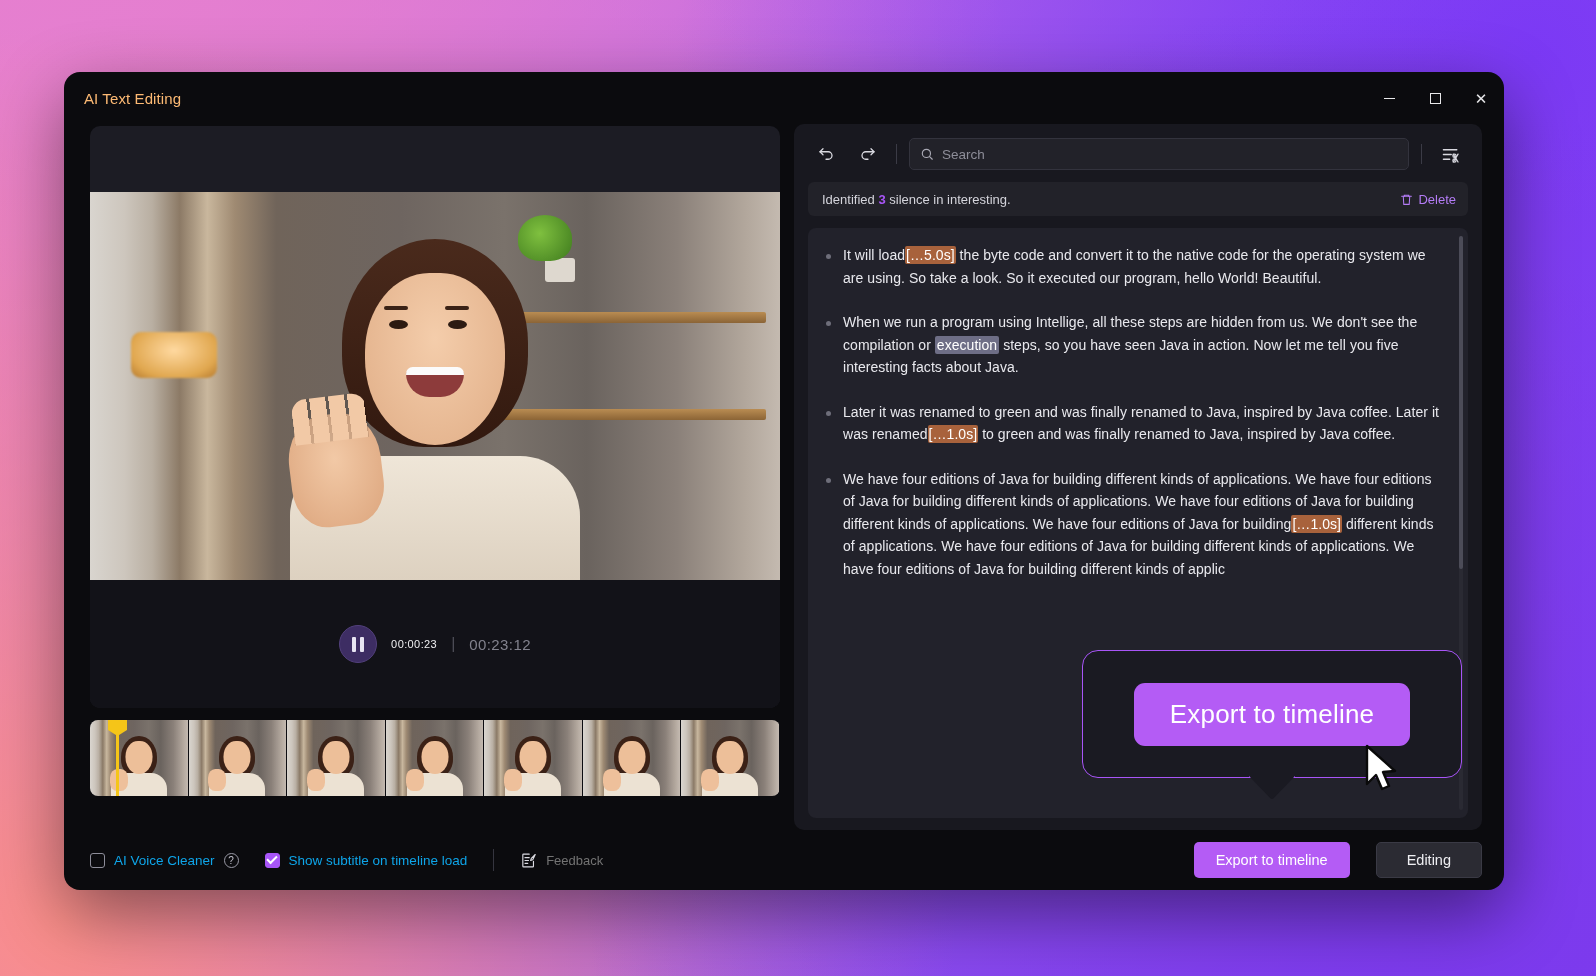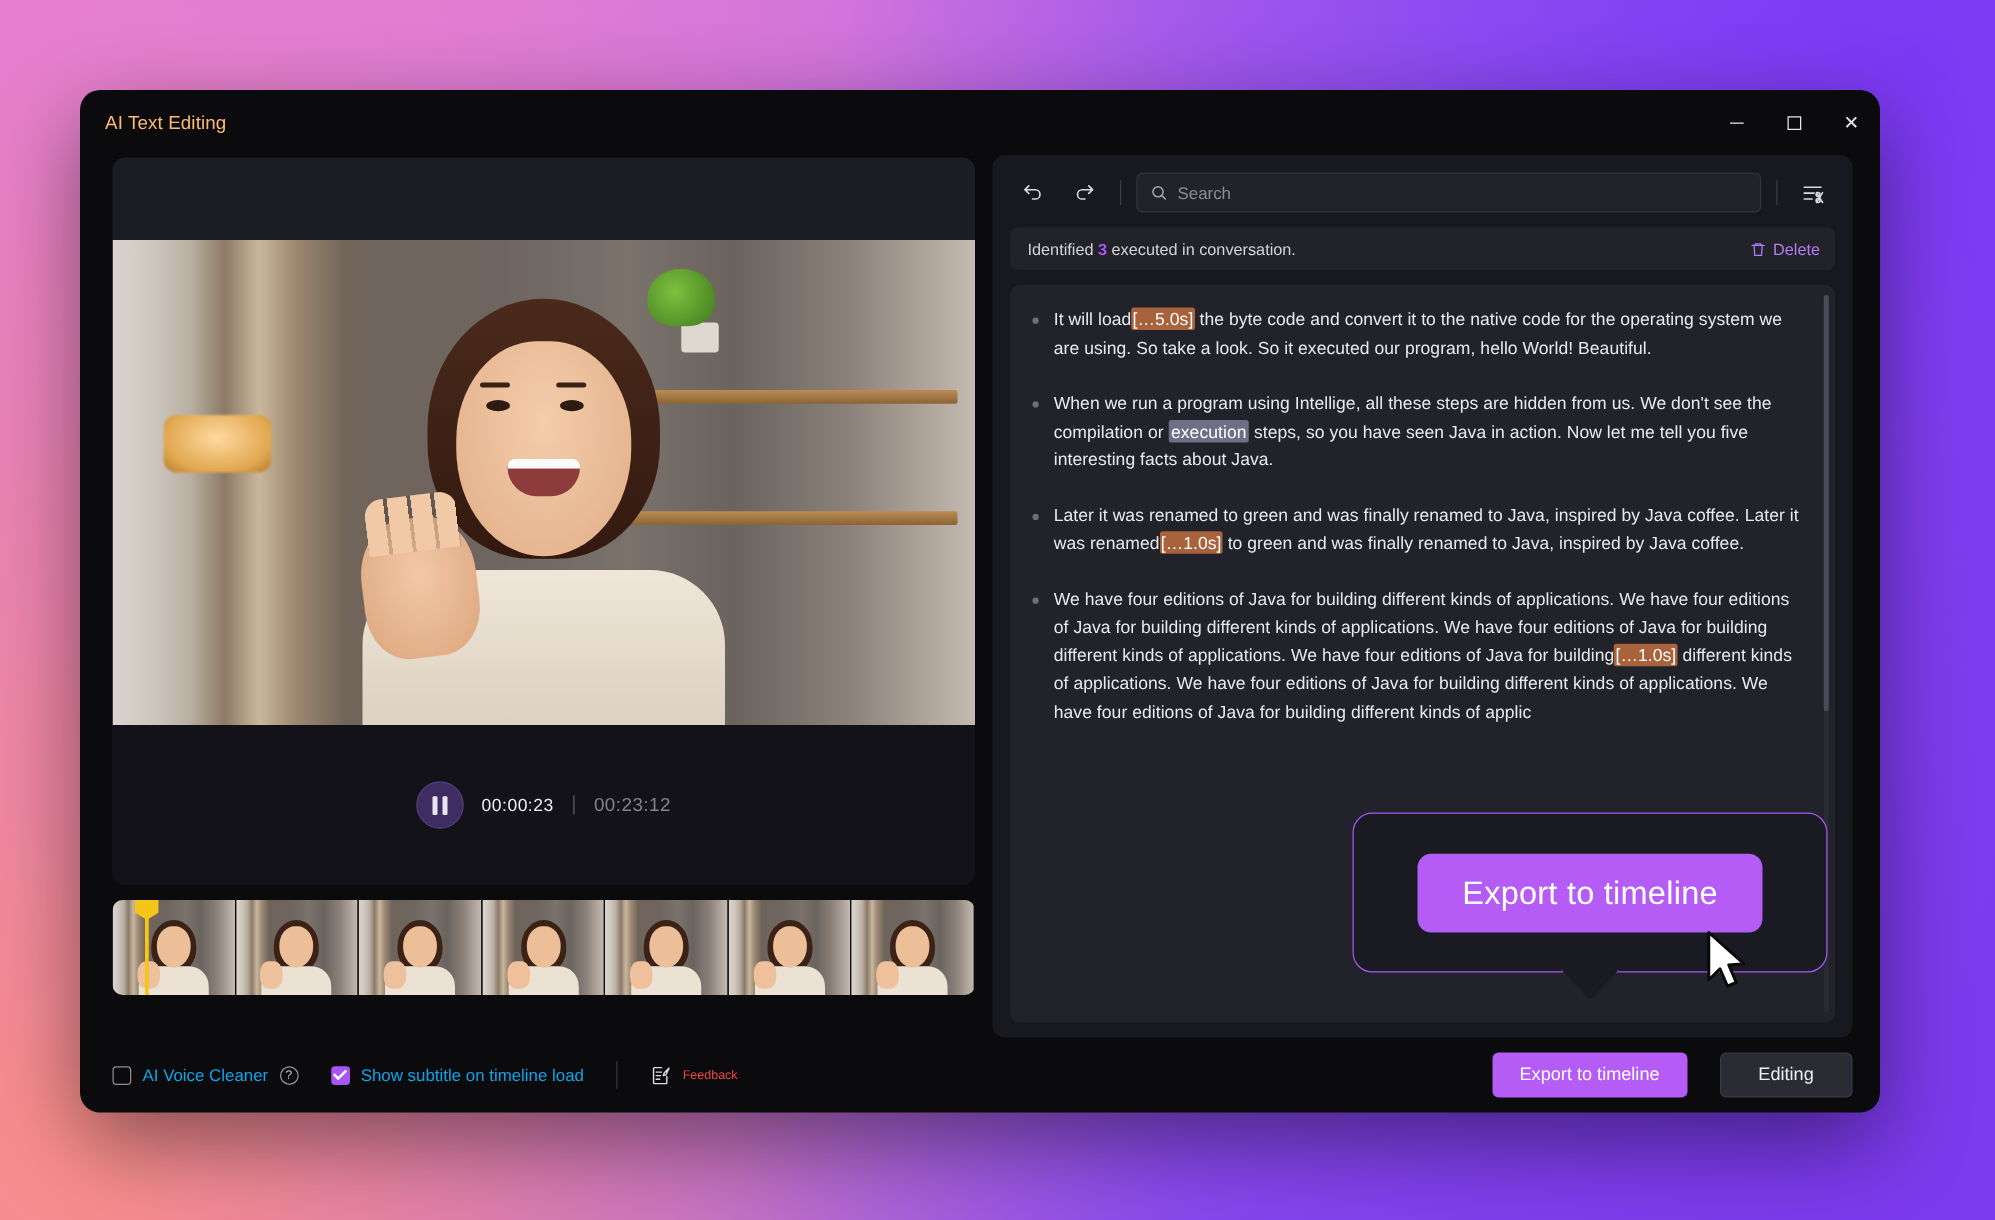--- a/index.html
+++ b/index.html
@@ -193,21 +193,21 @@
   }
   #play-pause-btn {
     width: 38px; height: 38px; border-radius: 50%;
     background: #3d2d63;
     display: flex; align-items: center; justify-content: center;
     gap: 4px;
     border: 1px solid #52407c;
     cursor: pointer;
   }
   .pausebar { width: 4px; height: 15px; background: #e7e4f2; border-radius: 1px; }
-  #time-current { font-size: 14px; color: #f0f0f2; letter-spacing: .4px; }
+  #time-current { font-size: 11px; color: #f0f0f2; letter-spacing: .4px; }
   .time-sep { color: #4d4d57; }
   #time-total { font-size: 15px; color: #82828d; letter-spacing: .4px; }
 
   
   #filmstrip {
     height: 76px;
     border-radius: 8px;
     position: relative;
     display: flex;
     overflow: hidden;
@@ -419,21 +419,21 @@
   }
   .chk-label { font-size: 13.5px; color: #0ea5e9; }
   .help-icon {
     width: 15px; height: 15px; border-radius: 50%;
     border: 1.3px solid #9a9aa6; color: #c3c3cd;
     font-size: 10px; display: flex; align-items: center; justify-content: center;
     cursor: pointer;
   }
   .ft-divider { width: 1px; height: 22px; background: #35353f; }
   #feedback-btn { display: flex; align-items: center; gap: 9px; cursor: pointer; }
-  #feedback-label { font-size: 10px; color: #ef4444; }
+  #feedback-label { font-size: 13px; color: #737373; }
   .footer-spacer { flex: 1; }
   #export-btn {
     background: #b45cf5; color: #fff;
     border: none; border-radius: 5px;
     height: 36px; padding: 0 22px;
     font-size: 14.5px; cursor: pointer;
     font-family: "Liberation Sans", sans-serif;
   }
   #cancel-btn {
     background: #2b2b33; color: #eeeef2;
@@ -603,21 +603,21 @@
               <line x1="21.5" y1="11.5" x2="15.5" y2="21.5"></line>
               <line x1="15.5" y1="11.5" x2="21.5" y2="21.5"></line>
           </svg>
         </div>
       </div>
 
       <div id="silence-banner">
         <div id="silence-text">
           <span>Identified</span>
           <span id="silence-count">3</span>
-          <span>executed in conversation.</span>
+          <span>silence in interesting.</span>
         </div>
         <div id="delete-btn">
           <svg width="13" height="13" viewBox="0 0 24 24" fill="none" stroke="currentColor" stroke-width="1.9" stroke-linecap="round">
             <polyline points="3 6 21 6"></polyline>
               <path d="M8 6V4h8v2"></path>
               <path d="M6 6l1 15h10l1-15"></path>
           </svg>
           <span>Delete</span>
         </div>
       </div>

